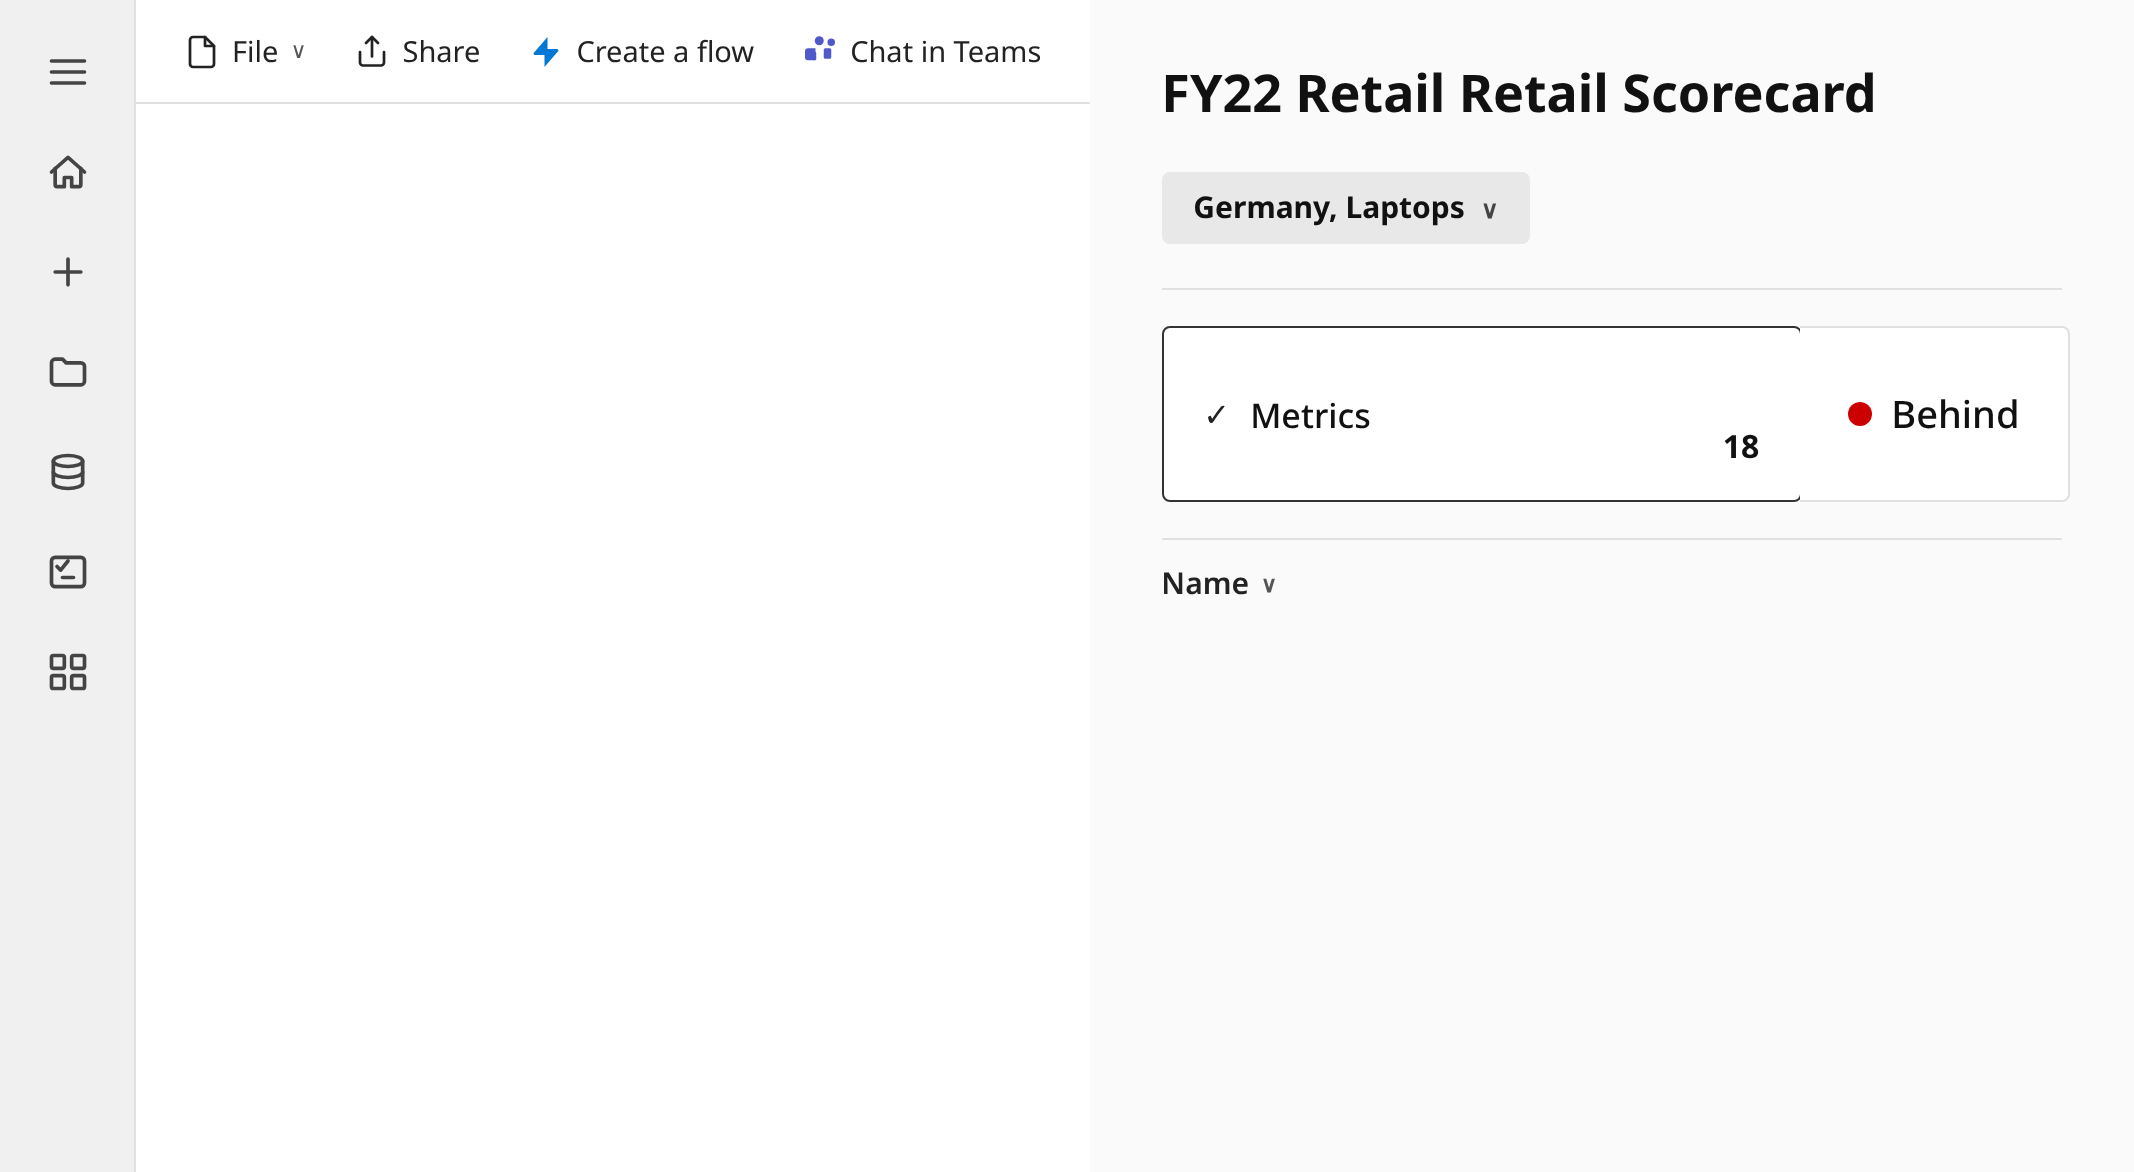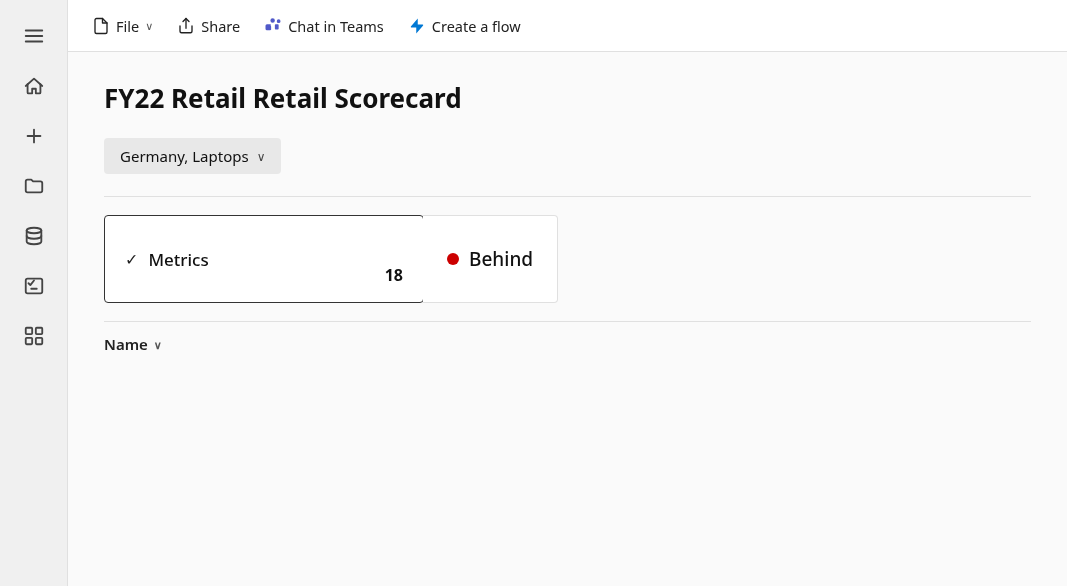--- a/index.html
+++ b/index.html
@@ -38,21 +38,20 @@
 
     .sidebar-icon svg {
       width: 22px;
       height: 22px;
     }
 
     
     .main {
       flex: 1;
       display: flex;
-      flex-direction: column;
       background: #ffffff;
     }
 
     
     .toolbar {
       height: 52px;
       border-bottom: 1px solid #e0e0e0;
       display: flex;
       align-items: center;
       padding: 0 14px;
@@ -105,21 +104,21 @@
     }
 
     .filter-dropdown {
       display: inline-flex;
       align-items: center;
       gap: 8px;
       padding: 8px 16px;
       background: #e8e8e8;
       border-radius: 4px;
       font-size: 15px;
-      font-weight: 400;
+      font-weight: 700;
       color: #111;
       cursor: pointer;
       border: none;
       font-family: 'Segoe UI', system-ui, sans-serif;
     }
 
     .filter-chevron {
       font-size: 12px;
       color: #444;
     }
@@ -293,35 +292,35 @@
         <svg viewBox="0 0 24 24" fill="none" stroke="currentColor" stroke-width="1.8" stroke-linecap="round" stroke-linejoin="round">
           <path d="M4 12v7a2 2 0 002 2h12a2 2 0 002-2v-7"></path>
           <polyline points="16 6 12 2 8 6"></polyline>
           <line x1="12" y1="2" x2="12" y2="15"></line>
         </svg>
       </span>
       <span>Share</span>
     </button>
 
     <button class="toolbar-btn">
+      <span class="toolbar-icon flow-icon">
+        <svg viewBox="0 0 24 24" fill="currentColor" width="20" height="20">
+          <path d="M13 2L4.09 12.26a1 1 0 00.91 1.74H11v8l8.91-10.26a1 1 0 00-.91-1.74H13V2z"></path>
+        </svg>
+      </span>
+      <span>Create a flow</span>
+    </button>
+
+    <button class="toolbar-btn">
       <span class="toolbar-icon" style="color:#5059C9;">
         <svg viewBox="0 0 24 24" fill="currentColor" width="20" height="20">
           <path d="M19.5 8a2.5 2.5 0 100-5 2.5 2.5 0 000 5zm-1 1.5h-3a1 1 0 00-1 1v5a1 1 0 001 1h3a1 1 0 001-1v-5a1 1 0 00-1-1zm-7-2a3 3 0 100-6 3 3 0 000 6zm-4 2H4a2 2 0 00-2 2v4a2 2 0 002 2h3.5A2 2 0 009.5 17v-4a2 2 0 00-.5-1.3V9.5z"></path>
         </svg>
       </span>
       <span>Chat in Teams</span>
-    </button>
-
-    <button class="toolbar-btn">
-      <span class="toolbar-icon flow-icon">
-        <svg viewBox="0 0 24 24" fill="currentColor" width="20" height="20">
-          <path d="M13 2L4.09 12.26a1 1 0 00.91 1.74H11v8l8.91-10.26a1 1 0 00-.91-1.74H13V2z"></path>
-        </svg>
-      </span>
-      <span>Create a flow</span>
     </button>
   </div>
 
   <div class="content">
     <h1 class="page-title">FY22 Retail Retail Scorecard</h1>
 
     <div class="filter-row">
       <button class="filter-dropdown">
         <span>Germany, Laptops</span>
         <span class="filter-chevron">∨</span>

